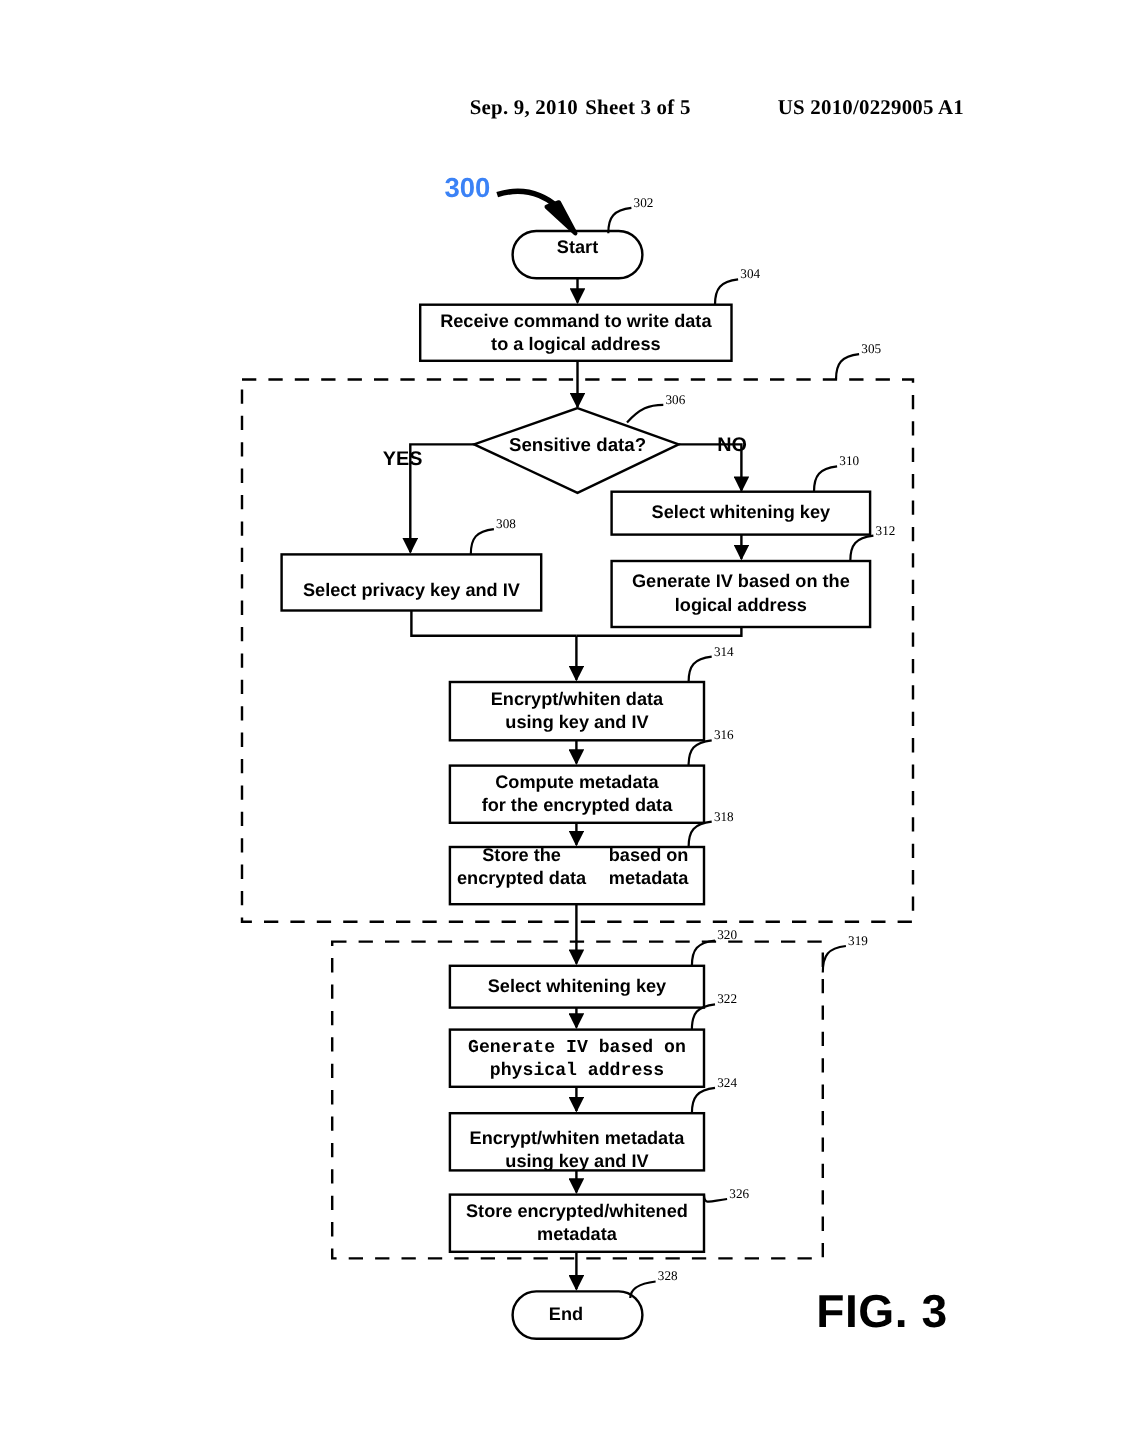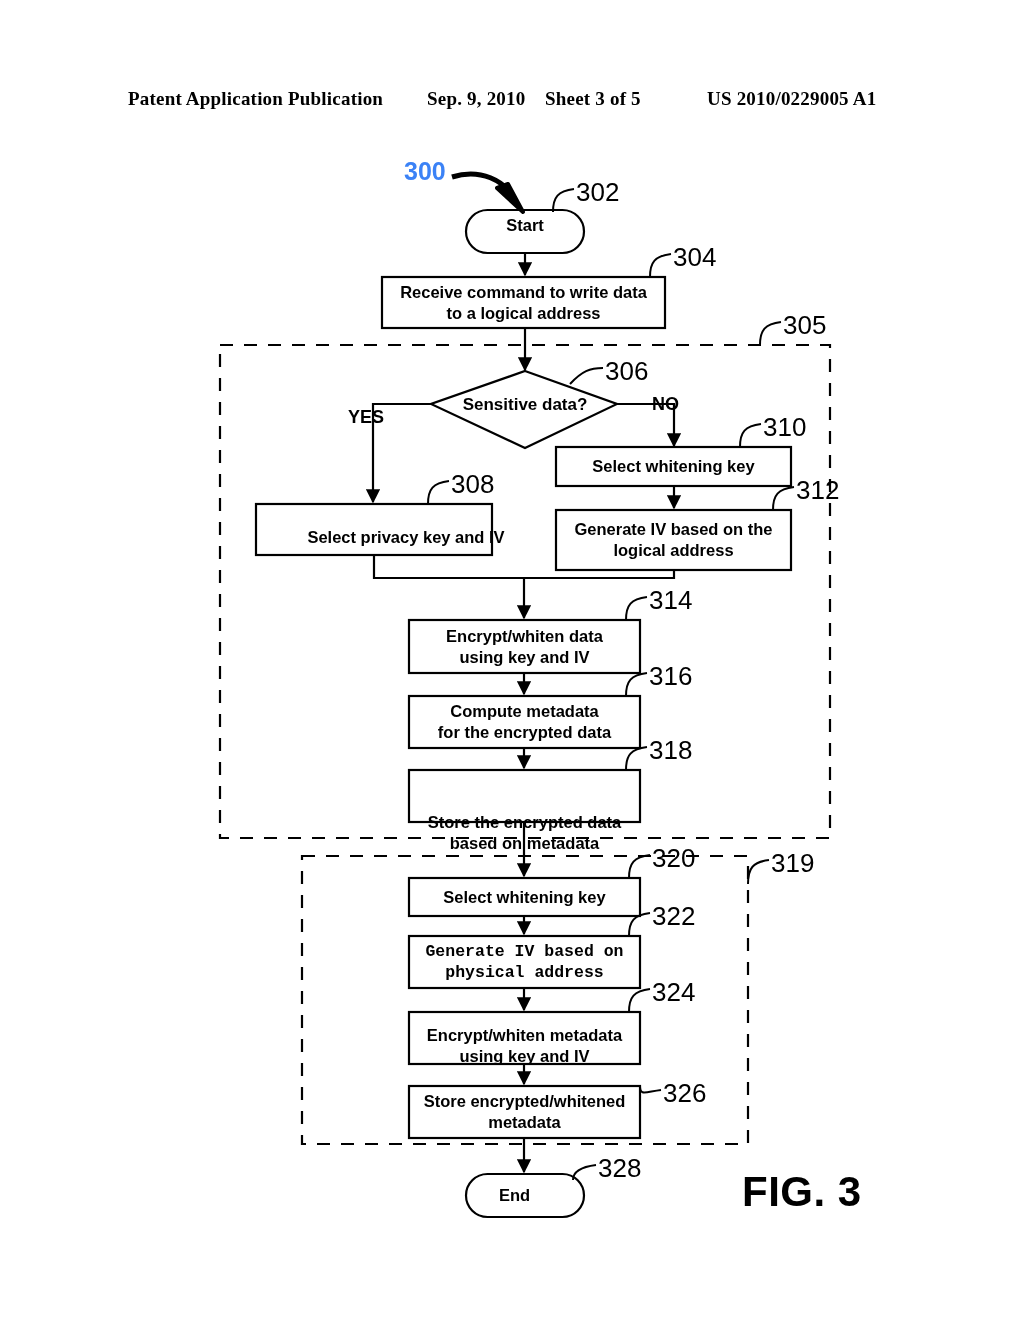--- a/index.html
+++ b/index.html
@@ -26,21 +26,21 @@
     display: flex;
     align-items: baseline;
     font-family: "Liberation Serif", serif;
     font-weight: bold;
     font-size: 19px;
     letter-spacing: 0.2px;
     white-space: nowrap;
   }
   .hdr-title  { position: absolute; left: 128px; }
   .hdr-date   { position: absolute; left: 427px; }
-  .hdr-sheet  { position: absolute; left: 545px; }
+  .hdr-sheet  { position: absolute; left: 532px; }
   .hdr-patno  { position: absolute; left: 707px; }
 
   
   #drawing {
     position: absolute;
     left: 0;
     top: 0;
     width: 1024px;
     height: 1320px;
   }
@@ -55,23 +55,23 @@
     font-family: "Liberation Sans", sans-serif;
     font-weight: bold;
     font-size: 16.5px;
     line-height: 21px;
     color: #000;
     pointer-events: none;
   }
 
   .ref-num {
     position: absolute;
-    font-family: Liberation Sans, sans-serif;
+    font-family: Liberation Serif, serif;
     font-weight: normal;
-    font-size: 26px;
+    font-size: 12px;
     color: #000;
     white-space: nowrap;
   }
 
   .branch-label {
     position: absolute;
     font-family: "Liberation Sans", sans-serif;
     font-weight: bold;
     font-size: 18px;
     color: #000;
@@ -97,21 +97,20 @@
     font-family: "Liberation Sans", sans-serif;
     font-weight: bold;
     font-size: 25px;
     color: #3b82f6;
   }
 </style>
 </head>
 <body>
 
 <div class="pub-header">
-  <span class="hdr-title">Patent Application Publication</span>
   <span class="hdr-date">Sep. 9, 2010</span>
   <span class="hdr-sheet">Sheet 3 of 5</span>
   <span class="hdr-patno">US 2010/0229005 A1</span>
 </div>
 
 <svg id="drawing" width="1024" height="1320" viewBox="0 0 1024 1320" xmlns="http://www.w3.org/2000/svg">
   <defs>
     <marker id="arrow" viewBox="0 0 10 10" refX="9" refY="5" markerWidth="6.5" markerHeight="6.5" orient="auto-start-reverse">
       <path d="M 0 0 L 10 5 L 0 10 z" fill="#000"></path>
     </marker>
@@ -210,21 +209,21 @@
 <div class="node-text" style="left:431px;top:386px;width:188px;height:36px;font-size:17px;">Sensitive data?</div>
 
 <div class="branch-label" style="left:348px;top:407px;">YES</div>
 <div class="branch-label" style="left:652px;top:394px;">NO</div>
 
 <div class="node-text" style="left:382px;top:277px;width:283px;height:51px;flex-direction:column;text-align:center;">
   <span>Receive command to write data</span>
   <span>to a logical address</span>
 </div>
 
-<div class="node-text" style="left:256px;top:504px;width:236px;height:66px;margin-left:32px;">
+<div class="node-text" style="left:256px;top:504px;width:236px;height:66px;">
   <span>Select privacy key and IV</span>
 </div>
 
 <div class="node-text" style="left:556px;top:447px;width:235px;height:39px;">
   <span>Select whitening key</span>
 </div>
 
 <div class="node-text" style="left:556px;top:510px;width:235px;height:60px;flex-direction:column;">
   <span>Generate IV based on the</span>
   <span>logical address</span>
@@ -233,21 +232,21 @@
 <div class="node-text" style="left:409px;top:620px;width:231px;height:53px;flex-direction:column;">
   <span>Encrypt/whiten data</span>
   <span>using key and IV</span>
 </div>
 
 <div class="node-text" style="left:409px;top:696px;width:231px;height:52px;flex-direction:column;">
   <span>Compute metadata</span>
   <span>for the encrypted data</span>
 </div>
 
-<div class="node-text" style="left:409px;top:814px;width:231px;height:37px;flex-direction:column;">
+<div class="node-text" style="left:409px;top:770px;width:231px;height:37px;flex-direction:row;">
   <span>Store the encrypted data</span>
   <span>based on metadata</span>
 </div>
 
 <div class="node-text" style="left:409px;top:878px;width:231px;height:38px;">
   <span>Select whitening key</span>
 </div>
 
 <div class="node-text" style="left:409px;top:936px;width:231px;height:52px;flex-direction:column;font-family:Liberation Mono, monospace;">
   <span>Generate IV based on</span>

